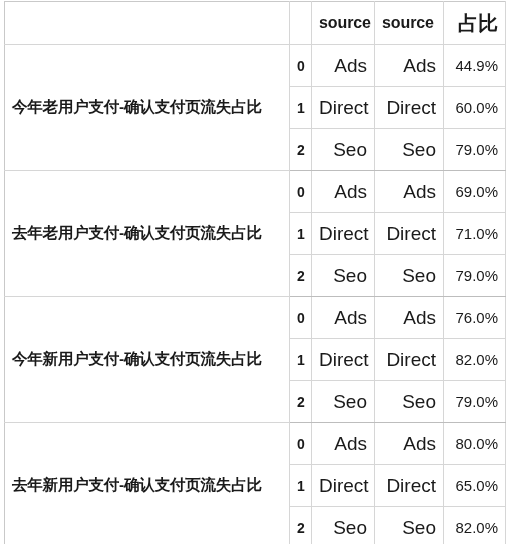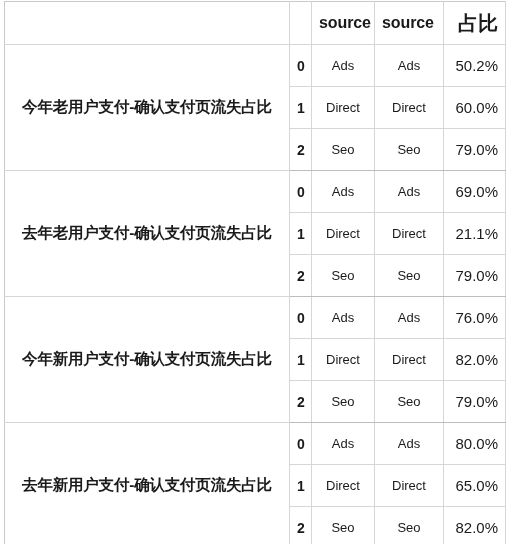--- a/index.html
+++ b/index.html
@@ -71,38 +71,38 @@
   
   tbody td {
     height: 41px;
     font-size: 15px;
     background: #ffffff;
   }
 
   td.group-label {
     font-weight: bold;
     font-size: 15.5px;
-    text-align: center;
+    text-align: left;
     padding-left: 9px;
     letter-spacing: -0.2px;
     vertical-align: top;
     padding-top: 10px;
     margin-left: 36px;
   }
 
   td.idx {
     font-weight: bold;
     font-size: 14px;
     text-align: center;
     padding: 0 4px;
   }
 
   td.src {
-    text-align: center;
-    font-size: 13px;
+    text-align: right;
+    font-size: 19px;
   }
 
   td.pct {
     text-align: right;
     font-size: 15px;
     padding-right: 8px;
   }
 
   
   tbody tr.group-end > td {
@@ -134,21 +134,21 @@
         <th class="h-source">source</th>
         <th class="h-pct">占比</th>
       </tr>
     </thead>
     <tbody id="df-body">
         <tr class="group-start">
           <td class="group-label" rowspan="3">今年老用户支付-确认支付页流失占比</td>
           <td class="idx">0</td>
           <td class="src">Ads</td>
           <td class="src">Ads</td>
-          <td class="pct">50.2%</td>
+          <td class="pct">44.9%</td>
         </tr>
         <tr>
           <td class="idx">1</td>
           <td class="src">Direct</td>
           <td class="src">Direct</td>
           <td class="pct">60.0%</td>
         </tr>
         <tr class="group-end">
           <td class="idx">2</td>
           <td class="src">Seo</td>
@@ -159,21 +159,21 @@
           <td class="group-label" rowspan="3">去年老用户支付-确认支付页流失占比</td>
           <td class="idx">0</td>
           <td class="src">Ads</td>
           <td class="src">Ads</td>
           <td class="pct">69.0%</td>
         </tr>
         <tr>
           <td class="idx">1</td>
           <td class="src">Direct</td>
           <td class="src">Direct</td>
-          <td class="pct">21.1%</td>
+          <td class="pct">71.0%</td>
         </tr>
         <tr class="group-end">
           <td class="idx">2</td>
           <td class="src">Seo</td>
           <td class="src">Seo</td>
           <td class="pct">79.0%</td>
         </tr>
         <tr class="group-start">
           <td class="group-label" rowspan="3">今年新用户支付-确认支付页流失占比</td>
           <td class="idx">0</td>

